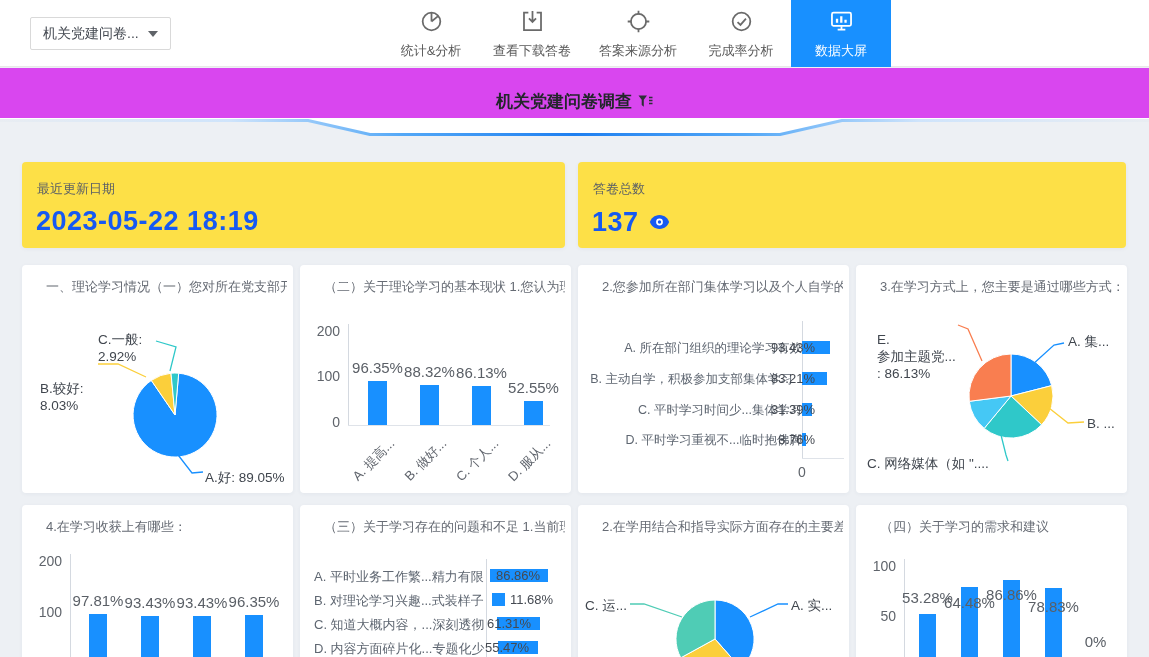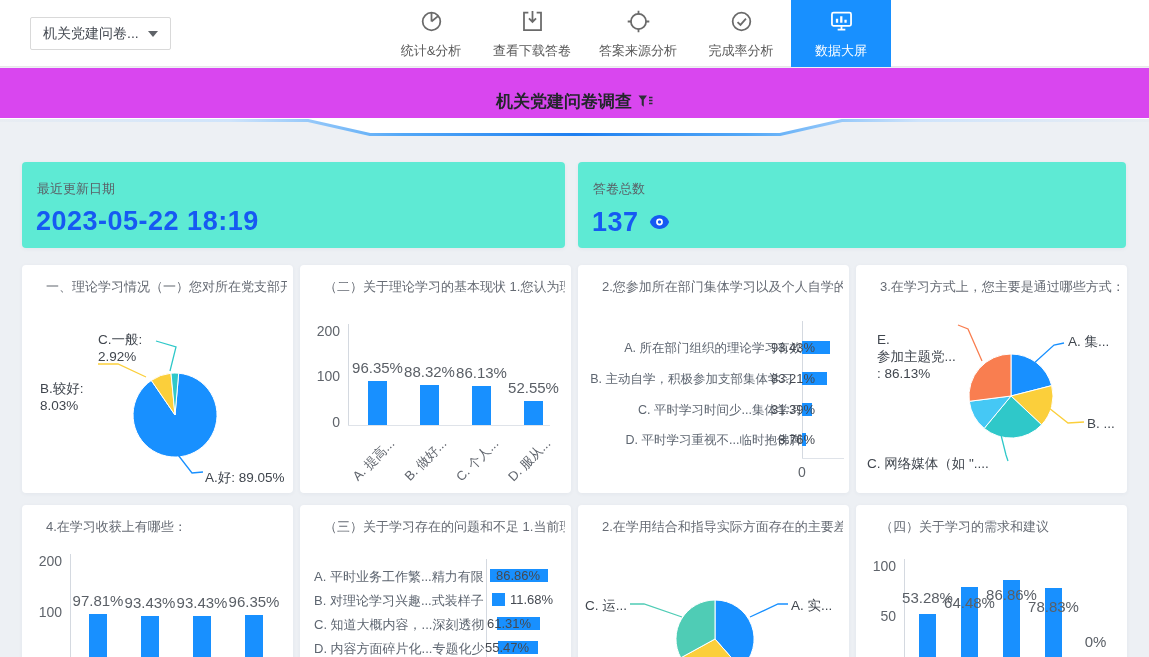--- a/index.html
+++ b/index.html
@@ -19,21 +19,21 @@
   .w1{width:96px}.w2{width:106px}.w3{width:106px}.w4{width:100px}.w5{width:100px}
 
   
   .subheader { position:absolute; left:0; top:68px; width:1149px; height:52px; background:#d946ef; z-index:4; }
   .page-title-row { position:absolute; left:0; top:22px; width:100%; text-align:center; }
   .page-title { font-size:17px; font-weight:bold; color:#23262b; }
   .filter-icon { display:inline-block; vertical-align:-1px; margin-left:6px; cursor:pointer; }
   .swoosh { position:absolute; left:0; top:118px; z-index:4; }
 
   
-  .stat-card { position:absolute; top:162px; height:86px; background:#5eead4; border-radius:4px; box-shadow:0 1px 4px rgba(40,60,90,.05); }
+  .stat-card { position:absolute; top:162px; height:86px; background:#fde047; border-radius:4px; box-shadow:0 1px 4px rgba(40,60,90,.05); }
   .stat-1 { left:22px; width:543px; }
   .stat-2 { left:578px; width:548px; }
   .stat-label { position:absolute; left:15px; top:18px; font-size:13px; color:#5a5f66; }
   .stat-value { position:absolute; left:14px; top:44px; font-size:27px; font-weight:bold; color:#1659f2; letter-spacing:.5px; }
   .eye-icon { display:inline-block; vertical-align:1px; margin-left:10px; cursor:pointer; }
 
   
   .chart-card { position:absolute; width:271px; height:228px; background:#fff; border-radius:4px; box-shadow:0 1px 4px rgba(40,60,90,.05); overflow:hidden; }
   .chart-title { position:absolute; left:0; top:13px; right:6px; padding-left:24px; font-size:13px; color:#666b74; white-space:nowrap; overflow:hidden; z-index:2; }
   .chart-body { position:absolute; left:0; top:0; width:271px; height:228px; }

